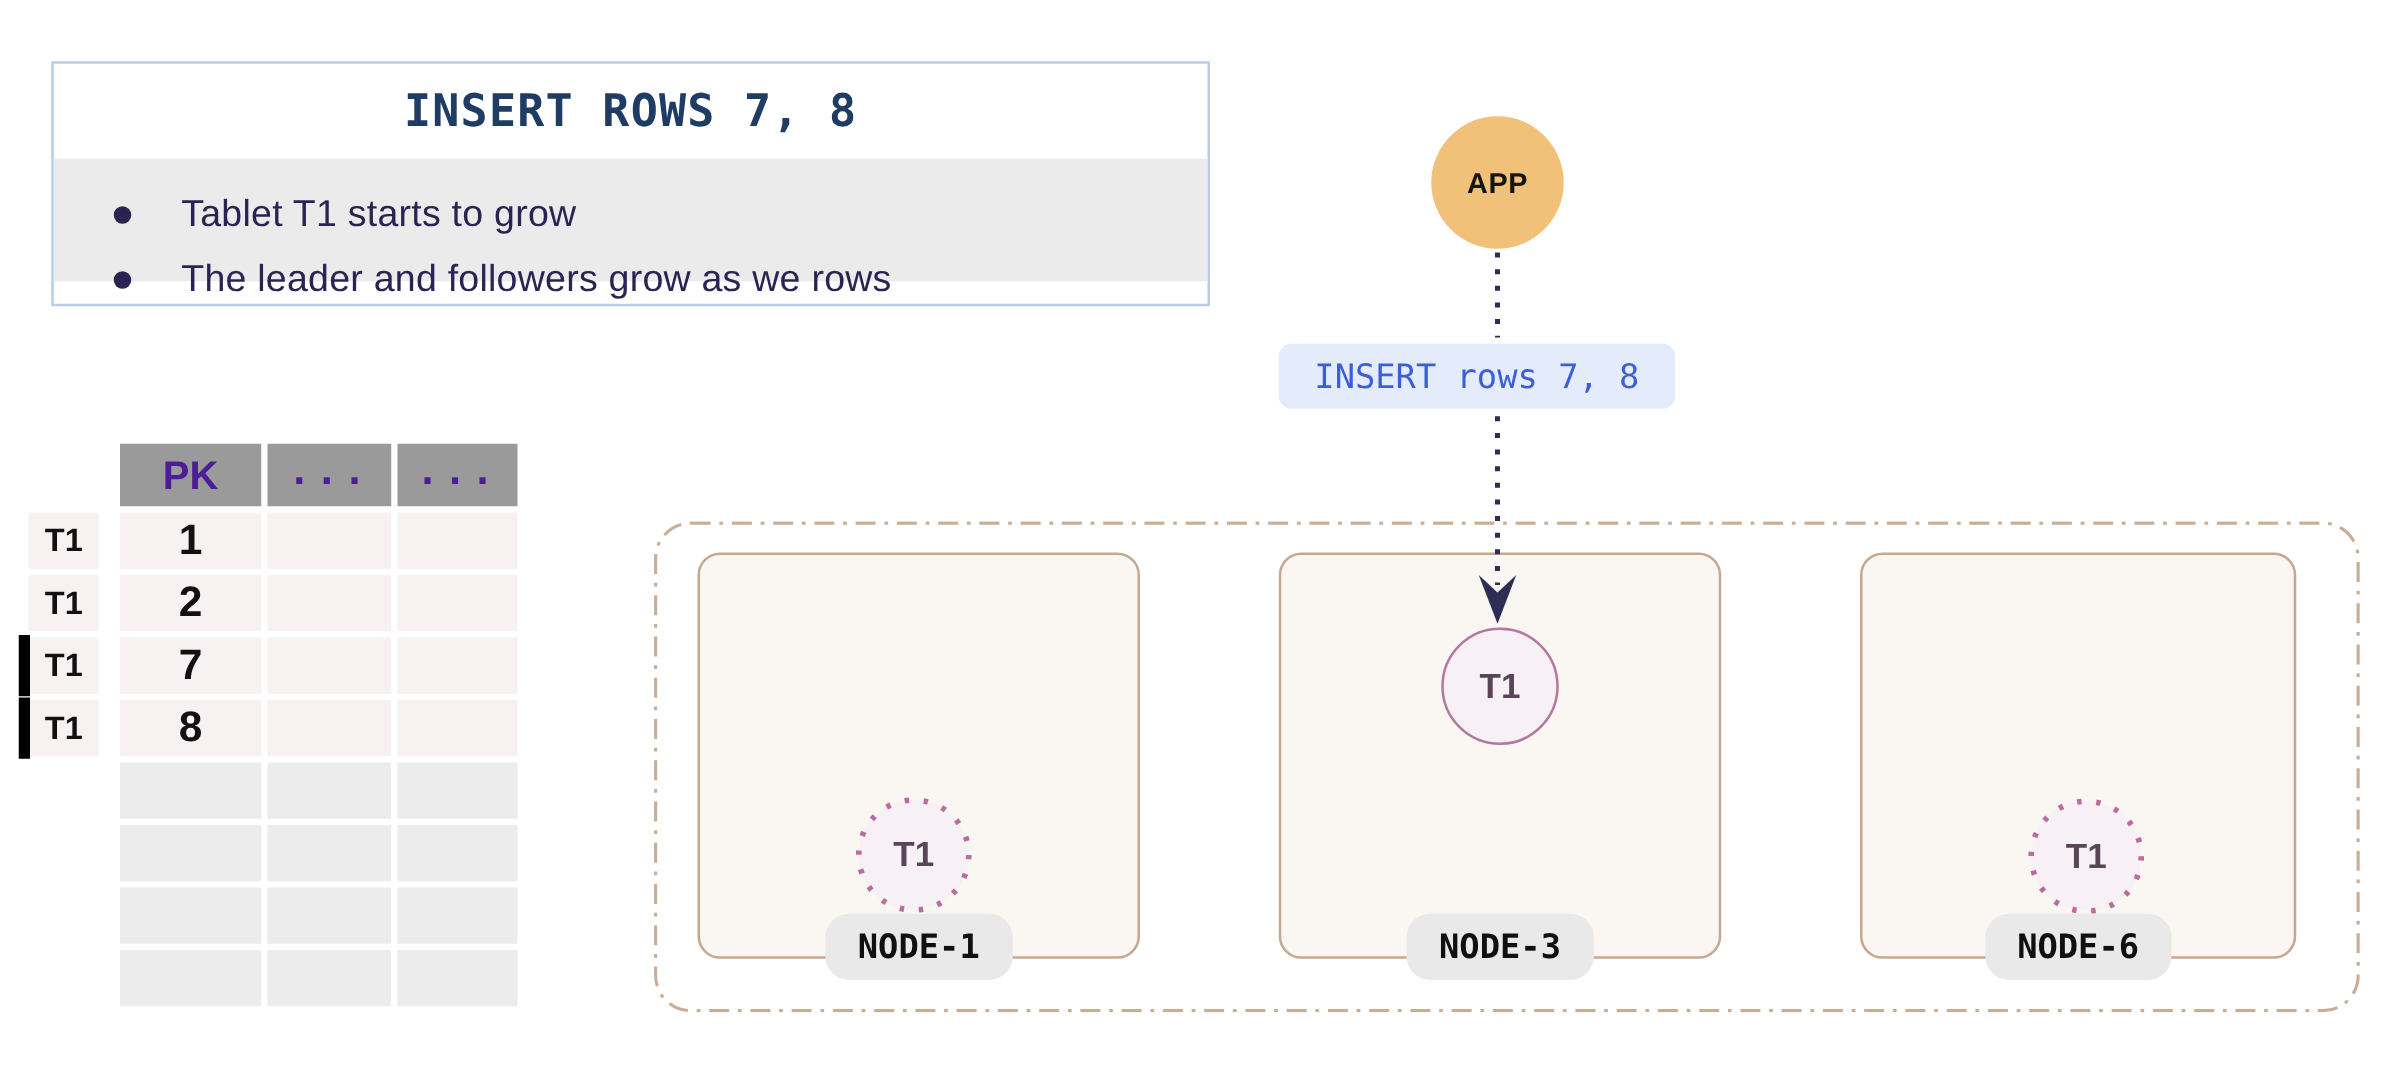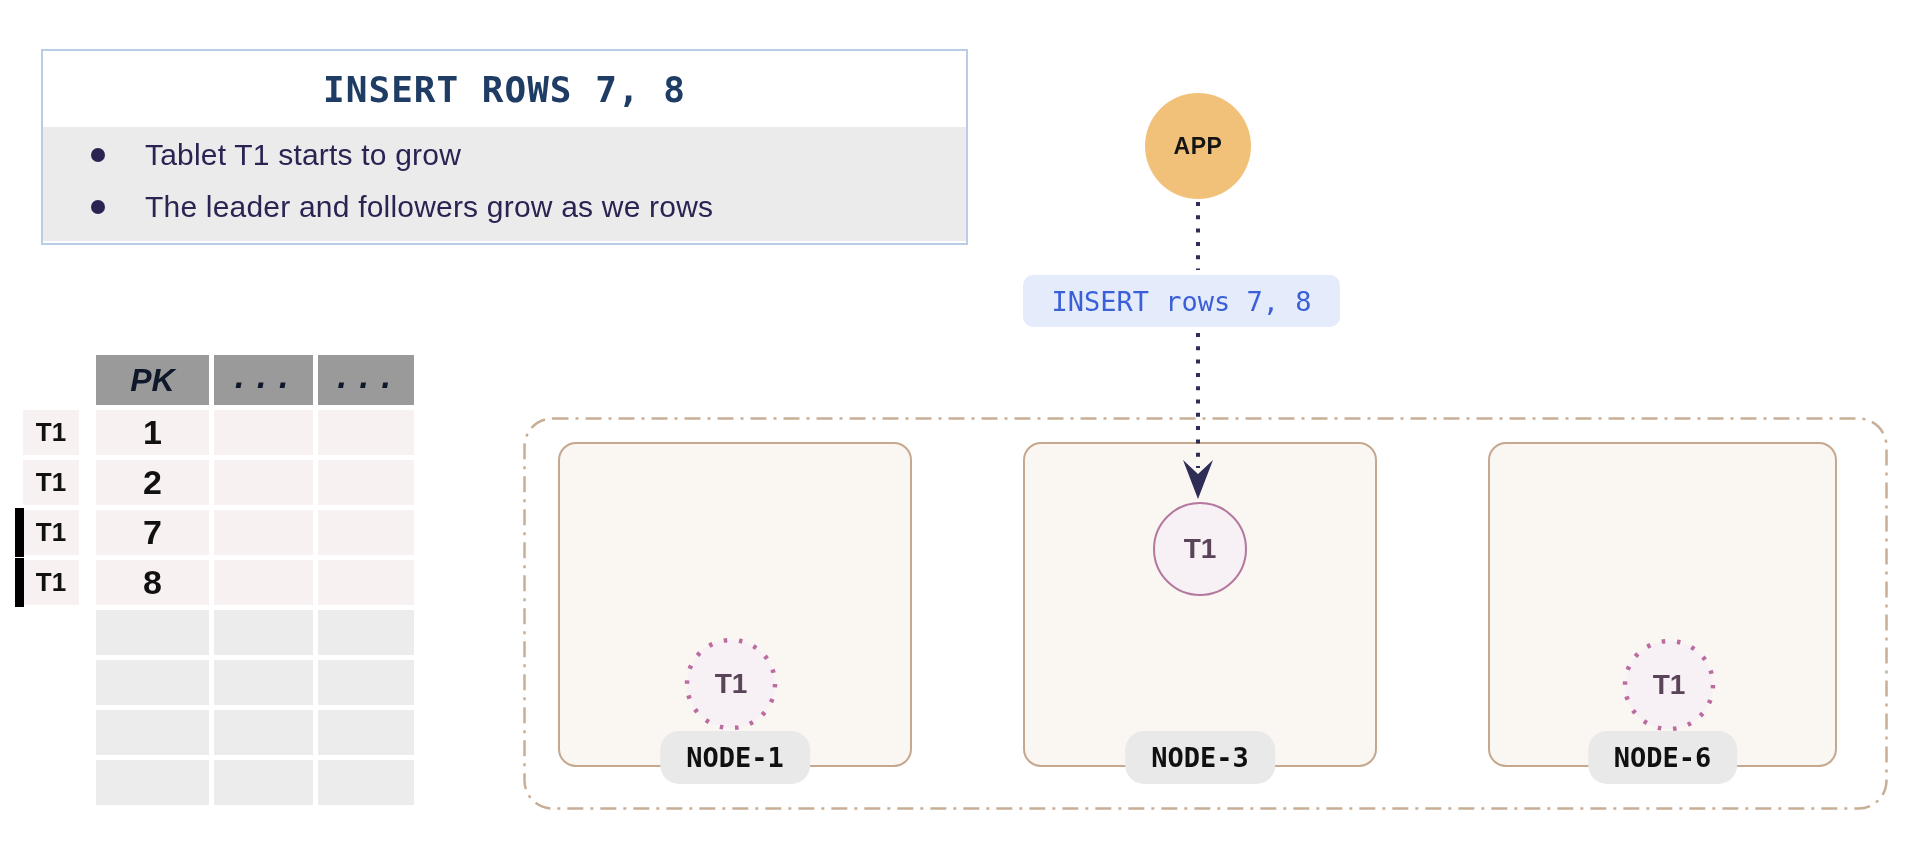--- a/index.html
+++ b/index.html
@@ -13,36 +13,36 @@
   html,body{background:#ffffff;}
   body{font-family:"Liberation Sans",sans-serif;}
   #page{position:relative;width:1912px;height:854px;background:#ffffff;overflow:hidden;}
 
   
   .info-box{position:absolute;left:41px;top:49px;width:927px;height:196px;
     border:2px solid var(--info-border,#b9cde7);background:#fff;}
   .info-title{height:76px;display:flex;align-items:center;justify-content:center;
     font-family:"DejaVu Sans Mono",monospace;font-weight:bold;font-size:36px;
     letter-spacing:1px;color:var(--title-text,#1e3c64);}
-  .info-bullets{height:114px;background:var(--bullets-bg,#ebebeb);padding-top:2px;}
+  .info-bullets{height:98px;background:var(--bullets-bg,#ebebeb);padding-top:19px;}
   .bullet-row{height:52px;display:flex;align-items:center;padding-left:48px;}
   .bullet-dot{width:14px;height:14px;border-radius:50%;flex:0 0 14px;
     background:var(--bullet-text,#2b2453);margin-right:40px;}
   .bullet-text{font-size:30px;color:var(--bullet-text,#2b2453);letter-spacing:.2px;}
 
   
   .table-area{position:absolute;left:23px;top:355px;width:400px;height:455px;}
   .row-labels{position:absolute;left:0;top:55px;width:56px;}
   .row-label{position:relative;height:45px;margin-bottom:5px;background:var(--cell-pink,#f8f1f1);
     display:flex;align-items:center;justify-content:center;font-weight:bold;font-size:26px;color:#111;}
   .insert-bar{position:absolute;left:-8px;top:-2px;width:9px;height:49px;background:var(--insert-bar,#000);}
   .grid{position:absolute;left:73px;top:0;display:grid;
     grid-template-columns:113px 99px 96px;grid-template-rows:50px repeat(8,45px);gap:5px;}
   .th{background:var(--table-header-bg,#9a9a9a);display:flex;align-items:center;justify-content:center;
-    font-weight:bold;font-size:32px;color:#0f172a;font-style:italic;}
+    font-weight:bold;font-size:32px;color:#4c1d95;}
   .th.dots{font-family:"DejaVu Sans Mono",monospace;font-size:30px;letter-spacing:4px;padding-bottom:6px;}
   .cell{background:var(--cell-pink,#f8f1f1);display:flex;align-items:center;justify-content:center;
     font-weight:bold;font-size:34px;color:#111;}
   .cell.gray{background:var(--cell-gray,#ececec);}
 
   
   .app-circle{position:absolute;left:1145px;top:93px;width:106px;height:106px;border-radius:50%;
     background:var(--app-fill,#f2c179);display:flex;align-items:center;justify-content:center;
     font-weight:bold;font-size:23px;letter-spacing:.5px;color:#151515;}
   .request-label{position:absolute;left:1023px;top:275px;width:317px;height:52px;z-index:6;

